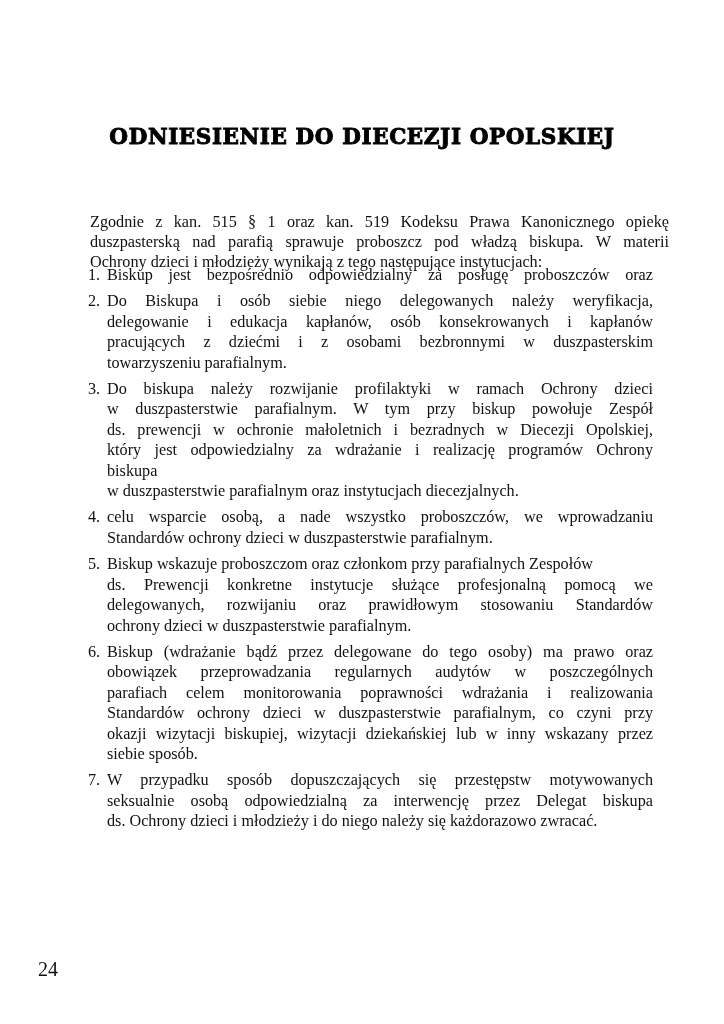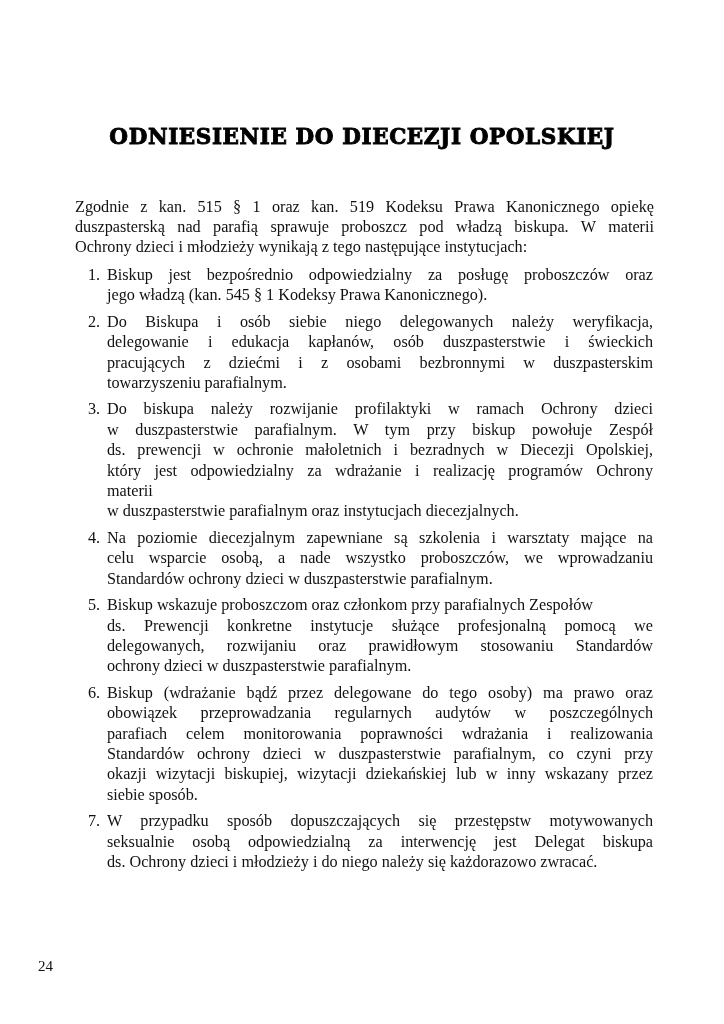--- a/index.html
+++ b/index.html
@@ -3,65 +3,63 @@
 <meta charset="utf-8">
 <style>
   html, body { margin: 0; padding: 0; background: #ffffff; }
   body { width: 724px; height: 1024px; position: relative; overflow: hidden;
          font-family: "Liberation Serif", "DejaVu Serif", serif; color: #111; }
   .page-title { position: absolute; top: 124px; left: 0; width: 724px; text-align: center;
          font-family: "DejaVu Serif", "Liberation Serif", serif; font-weight: 900; font-size: 21.5px;
          letter-spacing: 0.6px; color: #000; transform: scaleY(1.05);
          -webkit-text-stroke: 0.9px #000; margin: 0; }
   .intro { position: absolute; top: 196px; left: 74px; width: 579px; font-size: 16.2px;
-         line-height: 20.2px; text-align: justify; margin: 1px; }
+         line-height: 20.2px; text-align: justify; margin: 16px; }
   .list { position: absolute; top: 265px; left: 88px; width: 565px; margin: 0; padding: 0; list-style: none; }
   .item { position: relative; padding-left: 19px; font-size: 16.2px; line-height: 20.4px;
           text-align: justify; margin: 0 0 6px 0; }
   .item-num { position: absolute; left: 0; top: 0; }
   .line { display: block; text-align: justify; text-align-last: justify; }
   .line.last { text-align-last: left; }
-  .page-number { position: absolute; top: 958px; left: 38px; font-size: 15px; }
+  .page-number { position: absolute; top: 958px; left: 38px; font-size: 20px; }
 </style>
 </head>
 <body>
 
 <h1 class="page-title">ODNIESIENIE DO DIECEZJI OPOLSKIEJ</h1>
 
 <p class="intro">
   <span class="line">Zgodnie z kan. 515 § 1 oraz kan. 519 Kodeksu Prawa Kanonicznego opiekę</span>
   <span class="line">duszpasterską nad parafią sprawuje proboszcz pod władzą biskupa. W materii</span>
   <span class="line last">Ochrony dzieci i młodzieży wynikają z tego następujące instytucjach:</span>
 </p>
 
 <ol class="list">
   <li class="item">
     <span class="item-num">1.</span>
     <span class="line">Biskup jest bezpośrednio odpowiedzialny za posługę proboszczów oraz</span>
-    <span class="line last">jego władzą (kan. 545 § 1 Kodeksy Prawa Kanonicznego).</span>
   </li>
   <li class="item">
     <span class="item-num">2.</span>
     <span class="line">Do Biskupa i osób siebie niego delegowanych należy weryfikacja,</span>
-    <span class="line">delegowanie i edukacja kapłanów, osób duszpasterstwie i świeckich</span>
+    <span class="line">delegowanie i edukacja kapłanów, osób konsekrowanych i kapłanów</span>
     <span class="line">pracujących z dziećmi i z osobami bezbronnymi w duszpasterskim</span>
     <span class="line last">towarzyszeniu parafialnym.</span>
   </li>
   <li class="item">
     <span class="item-num">3.</span>
     <span class="line">Do biskupa należy rozwijanie profilaktyki w ramach Ochrony dzieci</span>
     <span class="line">w duszpasterstwie parafialnym. W tym przy biskup powołuje Zespół</span>
     <span class="line">ds. prewencji w ochronie małoletnich i bezradnych w Diecezji Opolskiej,</span>
     <span class="line">który jest odpowiedzialny za wdrażanie i realizację programów Ochrony</span>
-    <span class="line last">materii</span>
+    <span class="line last">biskupa</span>
     <span class="line last">w duszpasterstwie parafialnym oraz instytucjach diecezjalnych.</span>
   </li>
   <li class="item">
     <span class="item-num">4.</span>
-    <span class="line">Na poziomie diecezjalnym zapewniane są szkolenia i warsztaty mające na</span>
     <span class="line">celu wsparcie osobą, a nade wszystko proboszczów, we wprowadzaniu</span>
     <span class="line last">Standardów ochrony dzieci w duszpasterstwie parafialnym.</span>
   </li>
   <li class="item">
     <span class="item-num">5.</span>
     <span class="line last">Biskup wskazuje proboszczom oraz członkom przy parafialnych Zespołów</span>
     <span class="line">ds. Prewencji konkretne instytucje służące profesjonalną pomocą we</span>
     <span class="line">delegowanych, rozwijaniu oraz prawidłowym stosowaniu Standardów</span>
     <span class="line last">ochrony dzieci w duszpasterstwie parafialnym.</span>
   </li>
@@ -70,18 +68,18 @@
     <span class="line">Biskup (wdrażanie bądź przez delegowane do tego osoby) ma prawo oraz</span>
     <span class="line">obowiązek przeprowadzania regularnych audytów w poszczególnych</span>
     <span class="line">parafiach celem monitorowania poprawności wdrażania i realizowania</span>
     <span class="line">Standardów ochrony dzieci w duszpasterstwie parafialnym, co czyni przy</span>
     <span class="line">okazji wizytacji biskupiej, wizytacji dziekańskiej lub w inny wskazany przez</span>
     <span class="line last">siebie sposób.</span>
   </li>
   <li class="item">
     <span class="item-num">7.</span>
     <span class="line">W przypadku sposób dopuszczających się przestępstw motywowanych</span>
-    <span class="line">seksualnie osobą odpowiedzialną za interwencję jest Delegat biskupa</span>
+    <span class="line">seksualnie osobą odpowiedzialną za interwencję przez Delegat biskupa</span>
     <span class="line last">ds. Ochrony dzieci i młodzieży i do niego należy się każdorazowo zwracać.</span>
   </li>
 </ol>
 
 <div class="page-number">24</div>
 
 </body></html>

